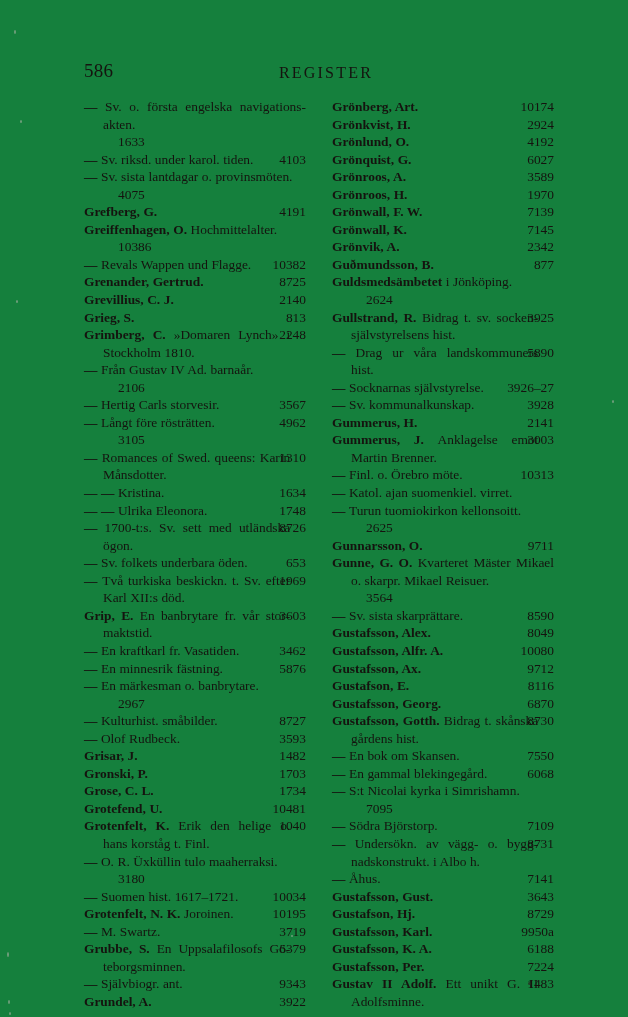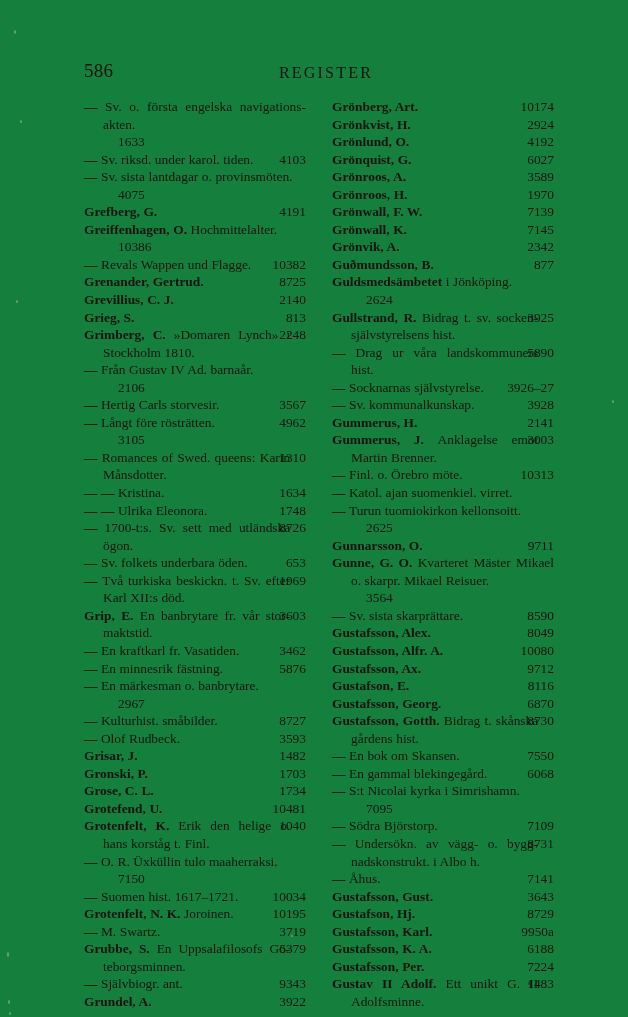--- a/index.html
+++ b/index.html
@@ -137,21 +137,21 @@
         <p class="entry"><span class="dash">— </span><span>En märkesman o. banbrytare.</span></p>
         <p class="entry num-line">2967</p>
         <p class="entry"><span class="num">8727</span><span class="dash">— </span><span>Kulturhist. småbilder.</span></p>
         <p class="entry"><span class="num">3593</span><span class="dash">— </span><span>Olof Rudbeck.</span></p>
         <p class="entry"><span class="num">1482</span><span class="hw">Grisar, J.</span></p>
         <p class="entry"><span class="num">1703</span><span class="hw">Gronski, P.</span></p>
         <p class="entry"><span class="num">1734</span><span class="hw">Grose, C. L.</span></p>
         <p class="entry"><span class="num">10481</span><span class="hw">Grotefend, U.</span></p>
         <p class="entry"><span class="num">1040</span><span class="hw">Grotenfelt, K. </span><span>Erik den helige o. hans korståg t. Finl.</span></p>
         <p class="entry"><span class="dash">— </span><span>O. R. Üxküllin tulo maaherraksi.</span></p>
-        <p class="entry num-line">7150</p>
+        <p class="entry num-line">3180</p>
         <p class="entry"><span class="num">10034</span><span class="dash">— </span><span>Suomen hist. 1617–1721.</span></p>
         <p class="entry"><span class="num">10195</span><span class="hw">Grotenfelt, N. K. </span><span>Joroinen.</span></p>
         <p class="entry"><span class="num">3719</span><span class="dash">— </span><span>M. Swartz.</span></p>
         <p class="entry"><span class="num">6379</span><span class="hw">Grubbe, S. </span><span>En Uppsalafilosofs Gö­teborgsminnen.</span></p>
         <p class="entry"><span class="num">9343</span><span class="dash">— </span><span>Självbiogr. ant.</span></p>
         <p class="entry"><span class="num">3922</span><span class="hw">Grundel, A.</span></p>
       </div>
     <div class="col" id="col1">
         <p class="entry"><span class="num">10174</span><span class="hw">Grönberg, Art.</span></p>
         <p class="entry"><span class="num">2924</span><span class="hw">Grönkvist, H.</span></p>

